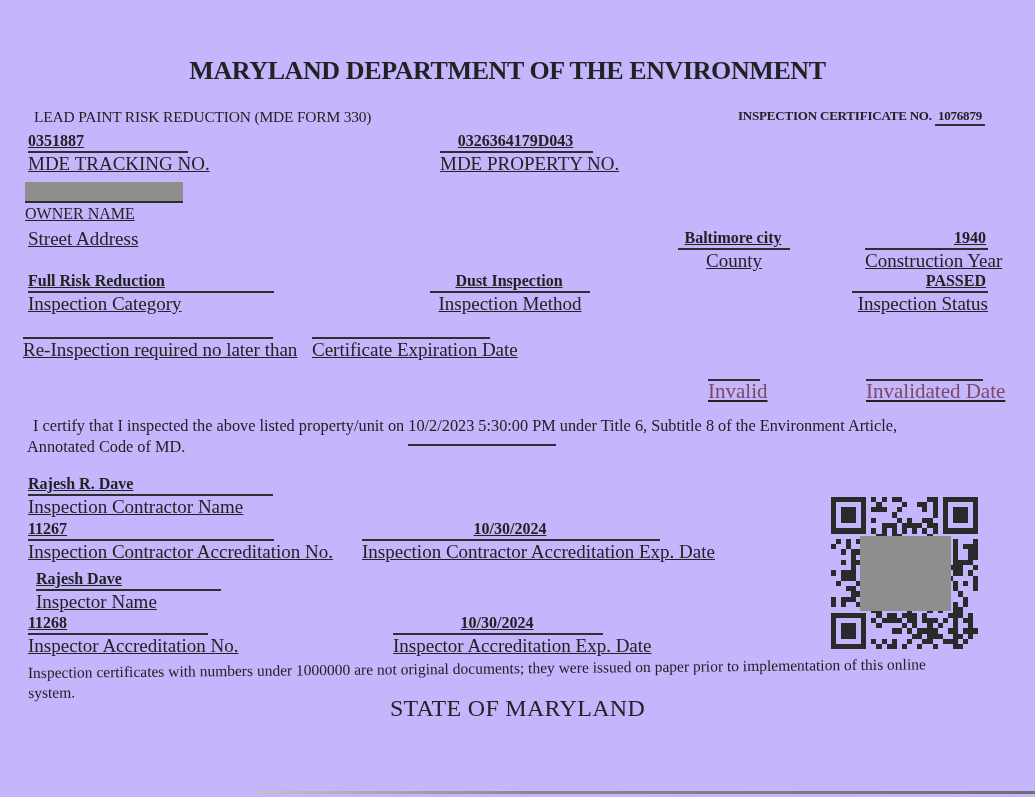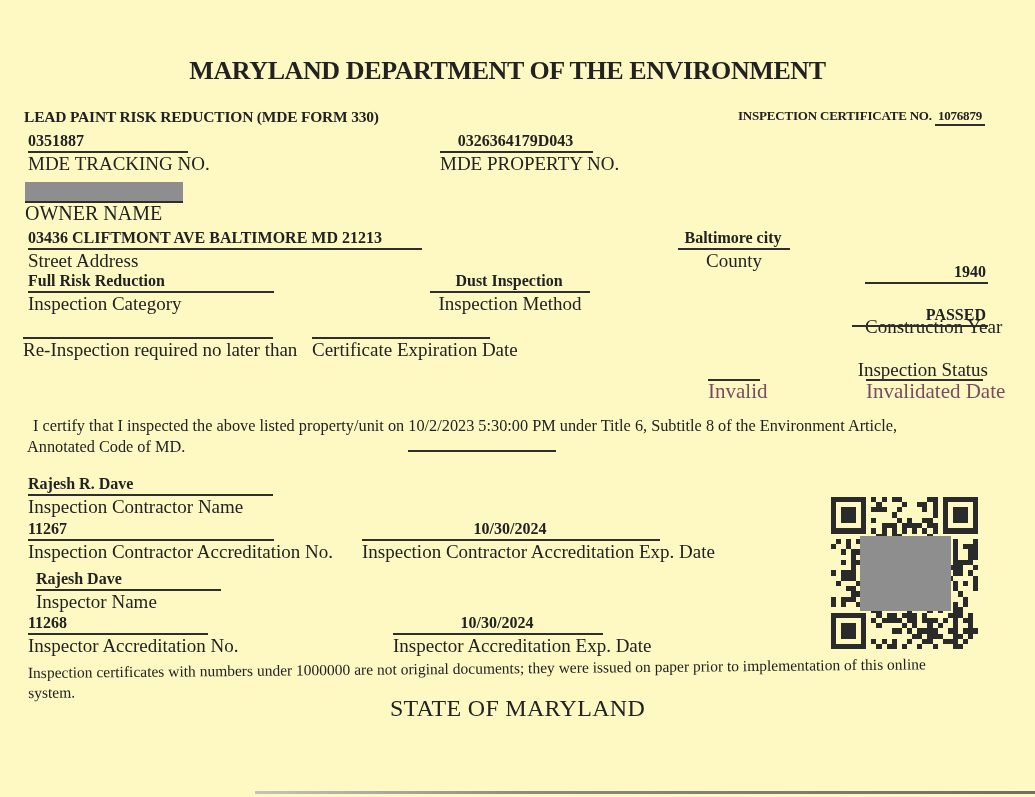--- a/index.html
+++ b/index.html
@@ -4,38 +4,38 @@
 <style>
   :root{
     --invalid-color:#7b4a5f;
     --redact:#8e8e8e;
     --ink:#222;
     --line:#2e2e2e;
   }
   html,body{margin:0;padding:0;background:#fff;}
   body{width:1035px;height:797px;position:relative;overflow:hidden;
        font-family:"Liberation Serif","DejaVu Serif",serif;color:var(--ink);}
-  .page{position:absolute;inset:0;background:#fef9c3;}
-  .f{position:absolute;}
+  .page{position:absolute;inset:0;background:#c4b5fd;}
+  .f{position:absolute;text-decoration:underline;}
   .v{font-weight:bold;font-size:16px;line-height:19px;min-height:19px;
      border-bottom:2px solid var(--line);padding:0 2px 1px 0;white-space:nowrap;}
   .l{font-size:19px;line-height:17px;margin-top:2px;white-space:nowrap;}
   .c .v,.c .l{text-align:center;}
-  .r .v,.r .l{text-align:right;margin-top:34px;}
+  .r .v,.r .l{text-align:right;}
   .blank .v{min-height:12px;}
   .inv .v{min-height:8px;}
   .inv .l{color:var(--invalid-color);font-size:21px;}
   .agency-title{position:absolute;top:56px;left:-10px;width:100%;text-align:center;
      font-weight:bold;font-size:26px;letter-spacing:-0.4px;}
-  .form-title{position:absolute;top:108px;left:24px;font-weight:bold;font-size:15.5px;letter-spacing:-0.2px;}
+  .form-title{position:absolute;top:108px;left:34px;font-weight:normal;font-size:15.5px;letter-spacing:-0.2px;}
   .cert-no{position:absolute;top:108px;right:50px;font-weight:bold;font-size:13px;letter-spacing:-0.2px;}
   .numu{border-bottom:2px solid var(--line);padding:0 3px 1px 3px;}
   .redact-bar{height:19px;background:var(--redact);}
   .certify{position:absolute;left:27px;top:415px;width:992px;font-size:16.3px;line-height:21px;text-indent:6px;}
-  .date-u{border-bottom:2px solid var(--line);padding-bottom:15px;}
+  .date-u{border-bottom:2px solid var(--line);padding-bottom:9px;}
   .disclaimer{position:absolute;left:28px;top:663px;width:990px;font-size:15.5px;line-height:20px;
      transform:rotate(-0.55deg);transform-origin:left center;}
   .state-title{position:absolute;top:695px;left:0;width:100%;text-align:center;
      font-weight:normal;font-size:24px;letter-spacing:0.3px;}
   .qr{position:absolute;left:828px;top:494px;width:153px;height:158px;}
   .qr svg{position:absolute;inset:0;}
   .qr-redact{position:absolute;left:32px;top:42px;width:91px;height:75px;background:var(--redact);}
   .scan-edge{position:absolute;left:255px;top:791px;width:780px;height:3px;
      background:linear-gradient(to right,#c3c3c3,#8a8a8a 35%,#6f6f6f);}
 </style>
@@ -60,25 +60,24 @@
 
   <div class="f c" style="left:440px;top:131px;width:153px">
     <div class="v">0326364179D043</div>
     <div class="l" style="text-align:right">MDE PROPERTY NO.</div>
   </div>
 
   <div class="f" style="left:25px;top:182px;width:158px">
     <div class="v" style="padding:0">
       <div class="redact-bar"></div>
     </div>
-    <div class="l" style="font-size:20px">OWNER NAME</div>
+    <div class="l" style="font-size:16px">OWNER NAME</div>
   </div>
 
   <div class="f" style="left:28px;top:228px;width:394px">
-    <div class="v">03436 CLIFTMONT AVE BALTIMORE MD 21213</div>
     <div class="l">Street Address</div>
   </div>
 
   <div class="f c" style="left:678px;top:228px;width:112px">
     <div class="v">Baltimore city</div>
     <div class="l">County</div>
   </div>
 
   <div class="f r" style="left:865px;top:228px;width:123px">
     <div class="v">1940</div>

